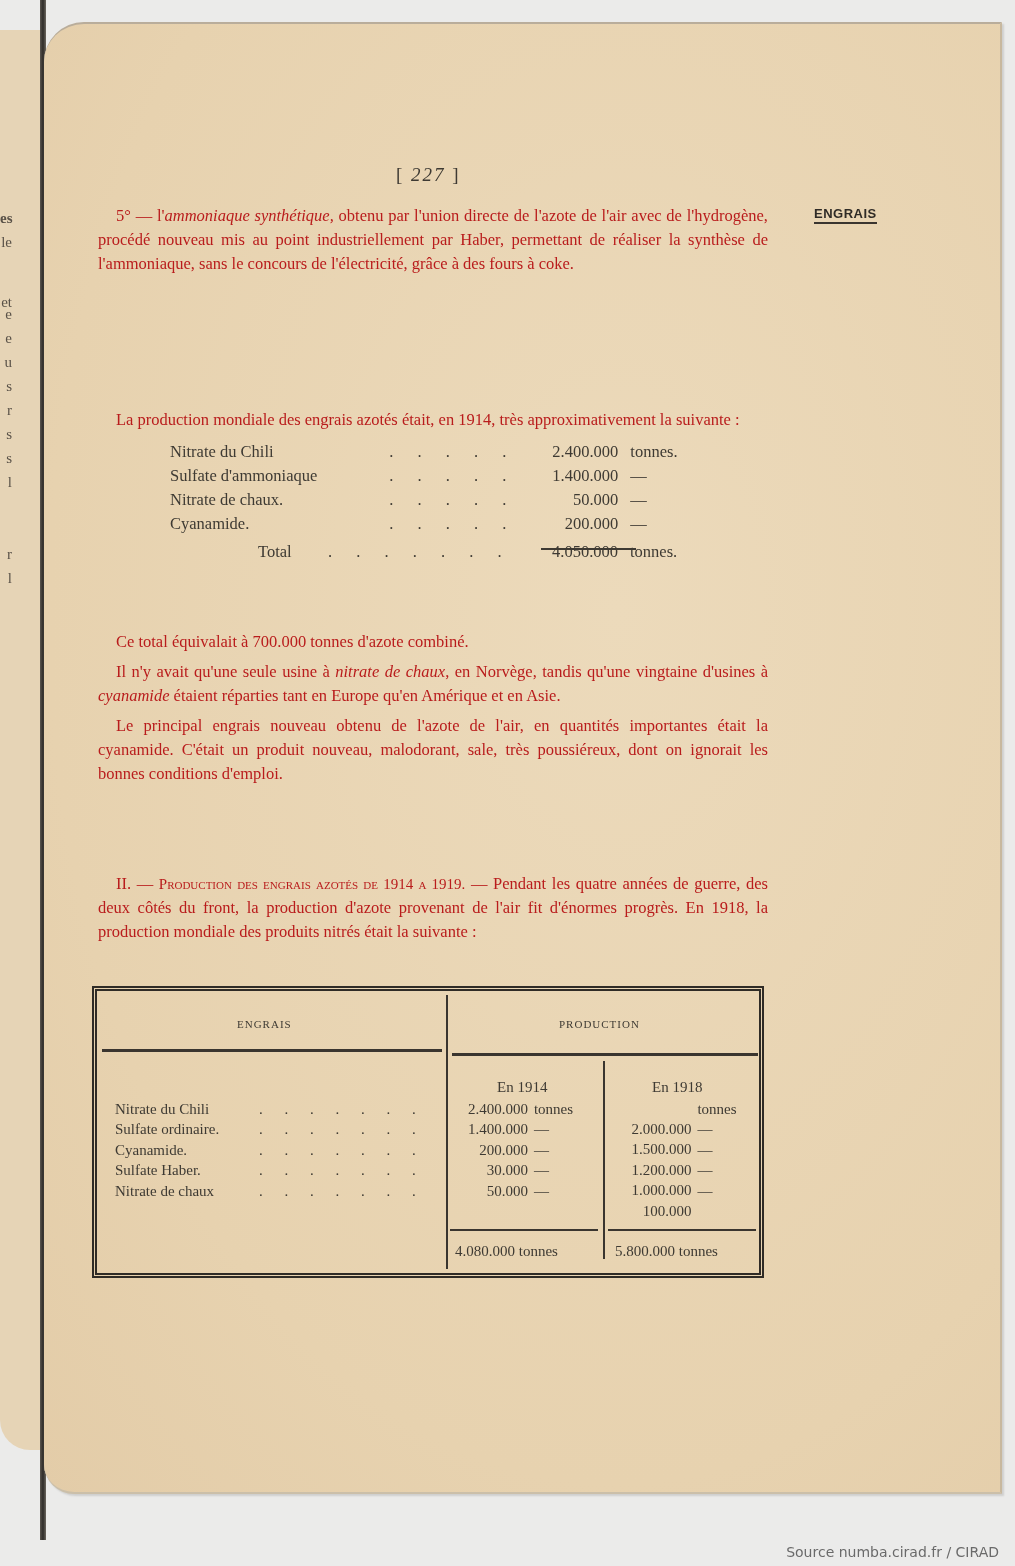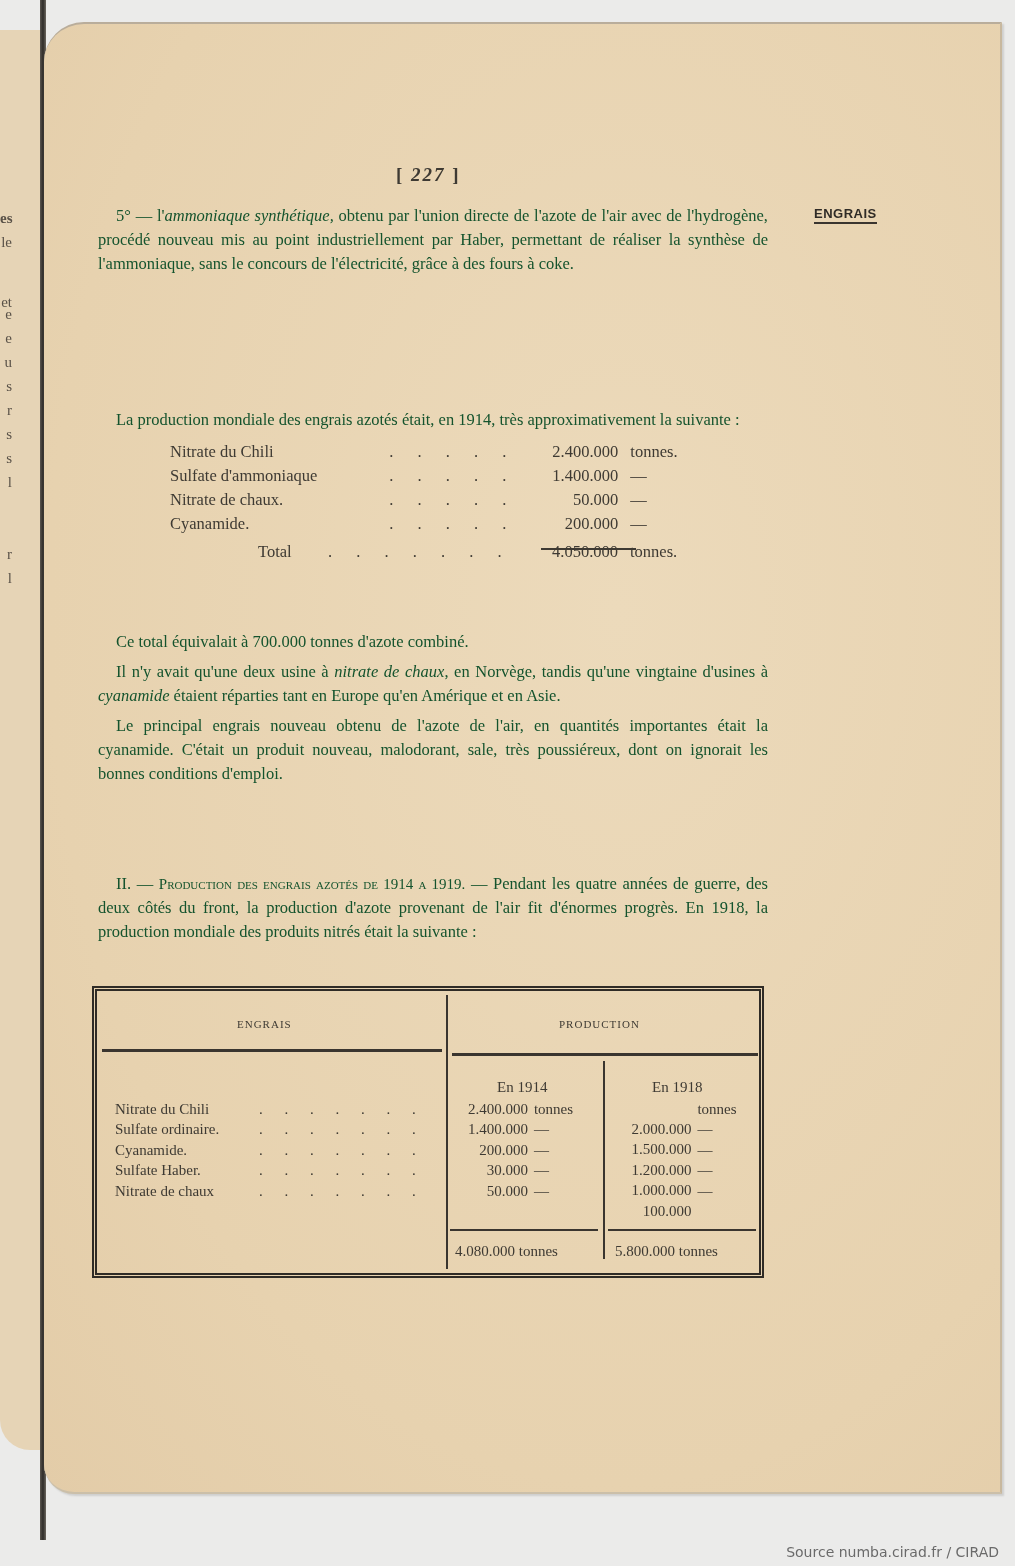--- a/index.html
+++ b/index.html
@@ -25,30 +25,30 @@
   .page {
     position:absolute; left:44px; top:22px; width:956px; height:1468px;
     background:#e9d5b4;
     background-image:radial-gradient(ellipse at 60% 40%, #ecdabb 0%, #e7d2af 70%, #e3cca8 100%);
     border-top:2px solid #b9ad9b;
     border-right:2px solid #c8b89e;
     border-bottom:2px solid #cbbfa9;
     border-radius:40px 0 0 30px;
     box-shadow:2px 2px 2px rgba(0,0,0,0.12);
   }
-  .pageno { position:absolute; left:396px; top:164px; font-size:19px; letter-spacing:2px;font-weight:bold; }
+  .pageno { position:absolute; left:396px; top:164px; font-size:19px; letter-spacing:2px; }
   .pageno i { font-style:italic; }
   .margin-tag {
     position:absolute; left:814px; top:206px; font-family:"Liberation Sans", sans-serif;
     font-weight:bold; font-size:13px; letter-spacing:0.5px; color:#2f2b26;
     border-bottom:2px solid #3a352f; padding-bottom:1px;
   }
   .text {
     position:absolute; left:98px; width:670px; font-size:16.5px; line-height:24px;
-    text-align:justify; color:#14532d;
+    text-align:justify; color:#b91c1c;
   }
   .text p { margin:0 0 6px 0; text-indent:18px; }
   .text em { font-style:italic; }
   .text .sc { font-variant:small-caps; font-size:15px; }
   .list1 { position:absolute; left:170px; top:440px; width:560px; font-size:16.5px; }
   .list1 .row { display:flex; height:24px; align-items:center; }
   .list1 .name { width:220px; white-space:nowrap; }
   .list1 .dots { width:120px; letter-spacing:10px; white-space:nowrap; overflow:hidden; }
   .list1 .val { width:110px; text-align:right; }
   .list1 .unit { width:100px; padding-left:12px; }
@@ -150,21 +150,21 @@
 <div class="rule1"></div>
 <div class="total1">
   <span class="name">Total</span>
   <span class="dots">. . . . . . . . . . . . . .</span>
   <span class="val">4.050.000</span>
   <span class="unit">tonnes.</span>
 </div>
 
 <div class="text" style="top:630px;">
   <p>Ce total équivalait à 700.000 tonnes d'azote combiné.</p>
-  <p><span>Il n'y avait qu'une deux usine à </span><em>nitrate de chaux</em><span>, en Norvège, tandis qu'une vingtaine d'usines à </span><em>cyanamide</em><span> étaient réparties tant en Europe qu'en Amérique et en Asie.</span></p>
+  <p><span>Il n'y avait qu'une seule usine à </span><em>nitrate de chaux</em><span>, en Norvège, tandis qu'une vingtaine d'usines à </span><em>cyanamide</em><span> étaient réparties tant en Europe qu'en Amérique et en Asie.</span></p>
   <p>Le principal engrais nouveau obtenu de l'azote de l'air, en quantités importantes était la cyanamide. C'était un produit nouveau, malodorant, sale, très poussiéreux, dont on ignorait les bonnes conditions d'emploi.</p>
 </div>
 
 <div class="text" style="top:872px;">
   <p><span>II. — </span><span class="sc">Production des engrais azotés de 1914 a 1919.</span><span> — Pendant les quatre années de guerre, des deux côtés du front, la production d'azote provenant de l'air fit d'énormes progrès. En 1918, la production mondiale des produits nitrés était la suivante :</span></p>
 </div>
 
 <div class="tbl">
   <div class="vline"></div>
   <div class="vline2"></div>

